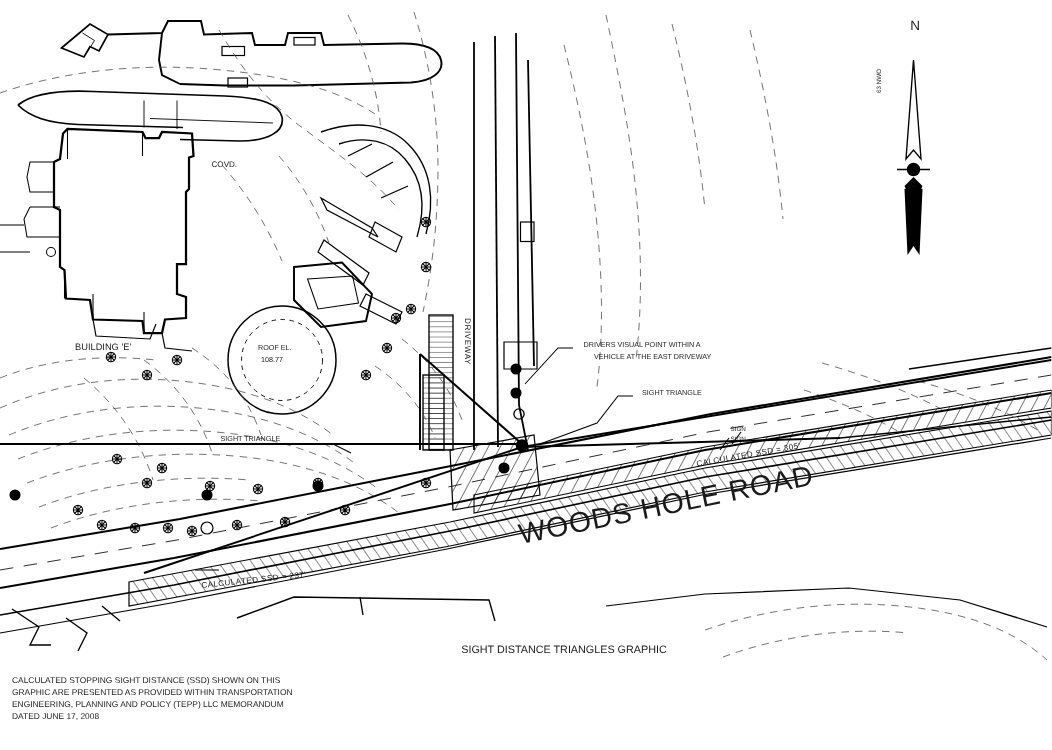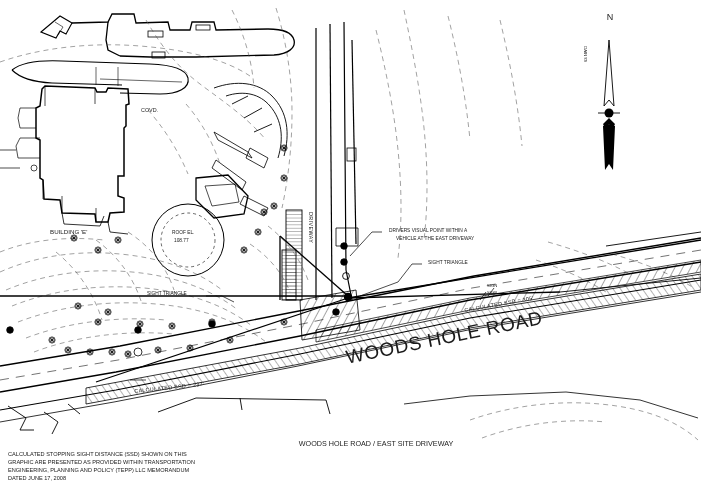--- a/index.html
+++ b/index.html
@@ -276,20 +276,20 @@
 
   <div class="lbl road" style="left:344px;top:346px;transform:rotate(-11.5deg);
        transform-origin:left top;">WOODS HOLE ROAD</div>
 
   <div class="lbl sm" style="left:134px;top:388px;transform:rotate(-6deg);
        transform-origin:left top;letter-spacing:.3px;">CALCULATED SSD = 237'</div>
 
   <div class="lbl sm" style="left:464px;top:307px;transform:rotate(-10deg);
        transform-origin:left top;letter-spacing:.3px;">CALCULATED SSD = 305'</div>
 
-  <div class="lbl title" style="left:246px;top:439px;width:260px;">WOODS HOLE ROAD / EAST SITE DRIVEWAY</div>
+  <div class="lbl title" style="left:246px;top:428px;width:260px;">SIGHT DISTANCE TRIANGLES GRAPHIC</div>
 
   <div class="lbl note" style="left:8px;top:450px;">CALCULATED STOPPING SIGHT DISTANCE (SSD) SHOWN ON THIS</div>
   <div class="lbl note" style="left:8px;top:458px;">GRAPHIC ARE PRESENTED AS PROVIDED WITHIN TRANSPORTATION</div>
   <div class="lbl note" style="left:8px;top:466px;">ENGINEERING, PLANNING AND POLICY (TEPP) LLC MEMORANDUM</div>
   <div class="lbl note" style="left:8px;top:474px;">DATED JUNE 17, 2008</div>
 
 </div>
 
 </body></html>

